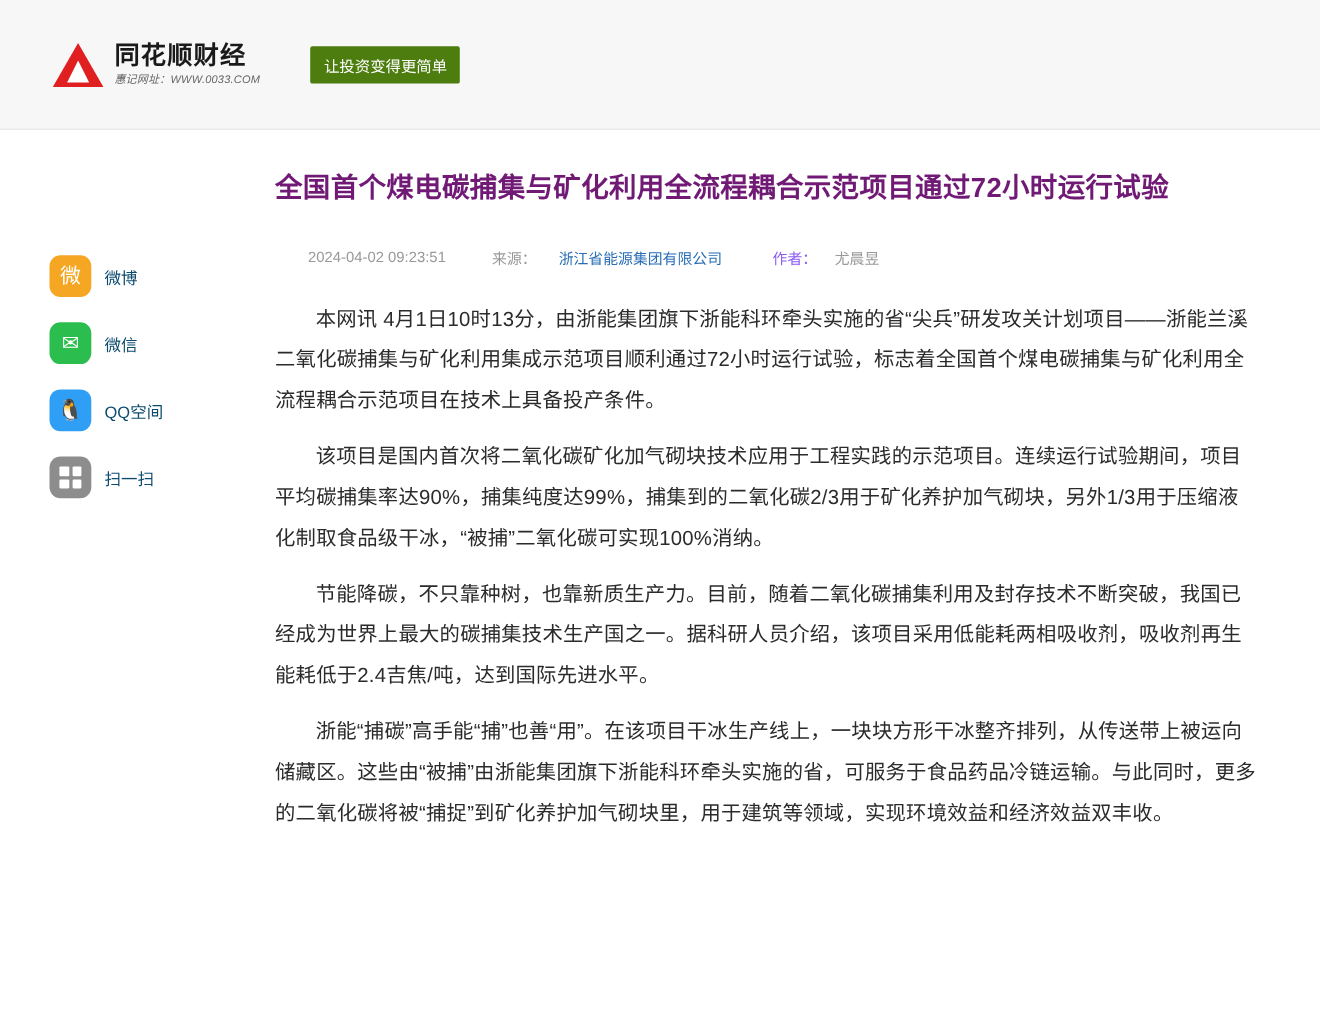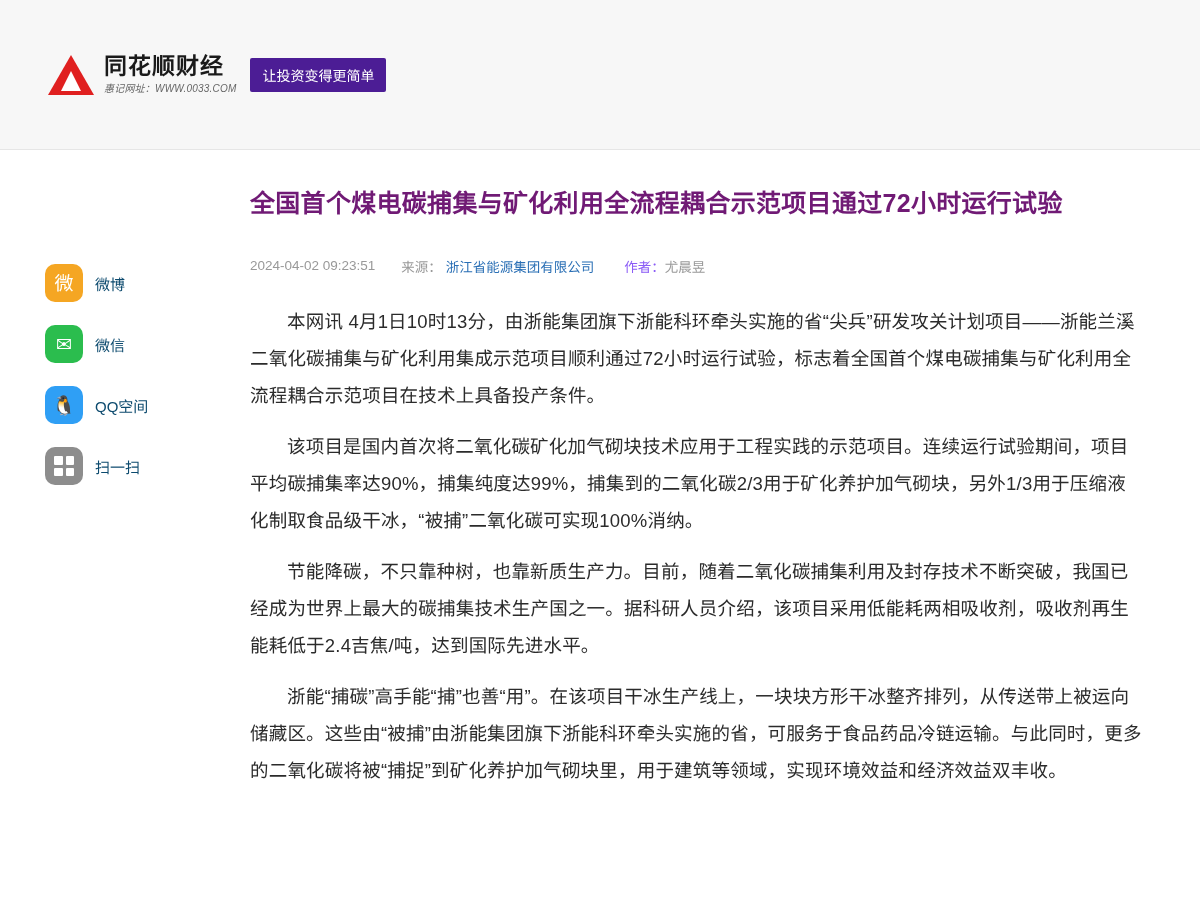--- a/index.html
+++ b/index.html
@@ -8,26 +8,27 @@
     margin: 0;
     padding: 0;
     width: 1200px;
     background: #ffffff;
     font-family: "Liberation Sans", "DejaVu Sans", sans-serif;
   }
   body { min-height: 923px; position: relative; overflow: hidden; }
 
   
   .header {
-    height: 150px;
+    height: 118px;
     background: #f7f7f7;
     border-bottom: 1px solid #e6e6e6;
     display: flex;
     align-items: center;
     padding: 0 0 0 48px;
+    gap: 32px;
   }
   .logo-wrap {
     display: flex;
     align-items: center;
     gap: 10px;
   }
   .logo-mark {
     width: 46px; height: 44px;
     position: relative;
     overflow: hidden;
@@ -62,21 +63,21 @@
   }
   .logo-sub {
     font-size: 10px;
     color: #666;
     margin-top: 6px;
     letter-spacing: 0.2px;
     font-style: italic;
   }
   .slogan {
     margin-left: 14px;
-    background: #4c1d95;
+    background: #4d7c0f;
     color: #fff;
     font-size: 14px;
     padding: 7px 12px;
     border-radius: 2px;
     white-space: nowrap;
   }
   .breadcrumb {
     margin-left: 40px;
     font-size: 15px;
     color: #333;
@@ -145,23 +146,24 @@
     color: #701a75;
     margin: 0 0 34px 0;
     font-weight: bold;
     letter-spacing: 0.3px;
   }
   .meta {
     font-size: 13.5px;
     color: #999;
     display: flex;
     align-items: center;
-    gap: 0;
+    gap: 16px;
     padding-bottom: 26px;
     border-bottom: 1px solid transparent;
+    margin-left: 30px;
   }
   .meta .date { color: #999; }
   .meta .src-label { margin-left: 26px; color: #999; }
   .meta .src-link { color: #2a6fb5; margin-left: 4px; cursor: pointer; }
   .meta .author { margin-left: 30px; color: #8b5cf6; }
 
   .body-text p {
     font-size: 18.5px;
     line-height: 2.0;
     color: #2b2b2b;

